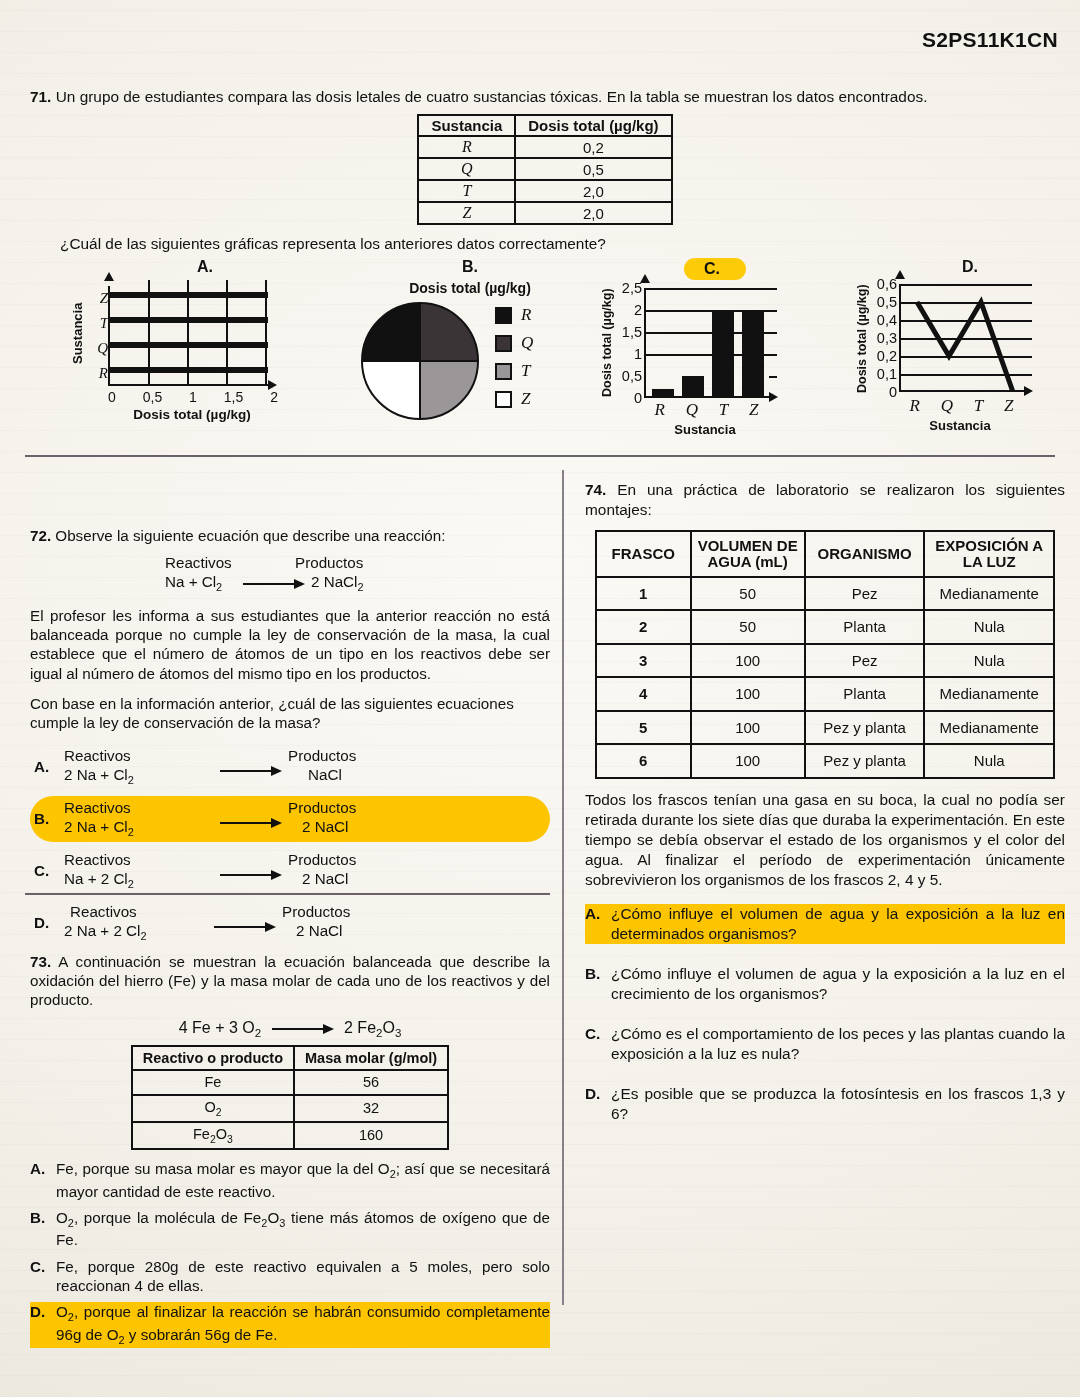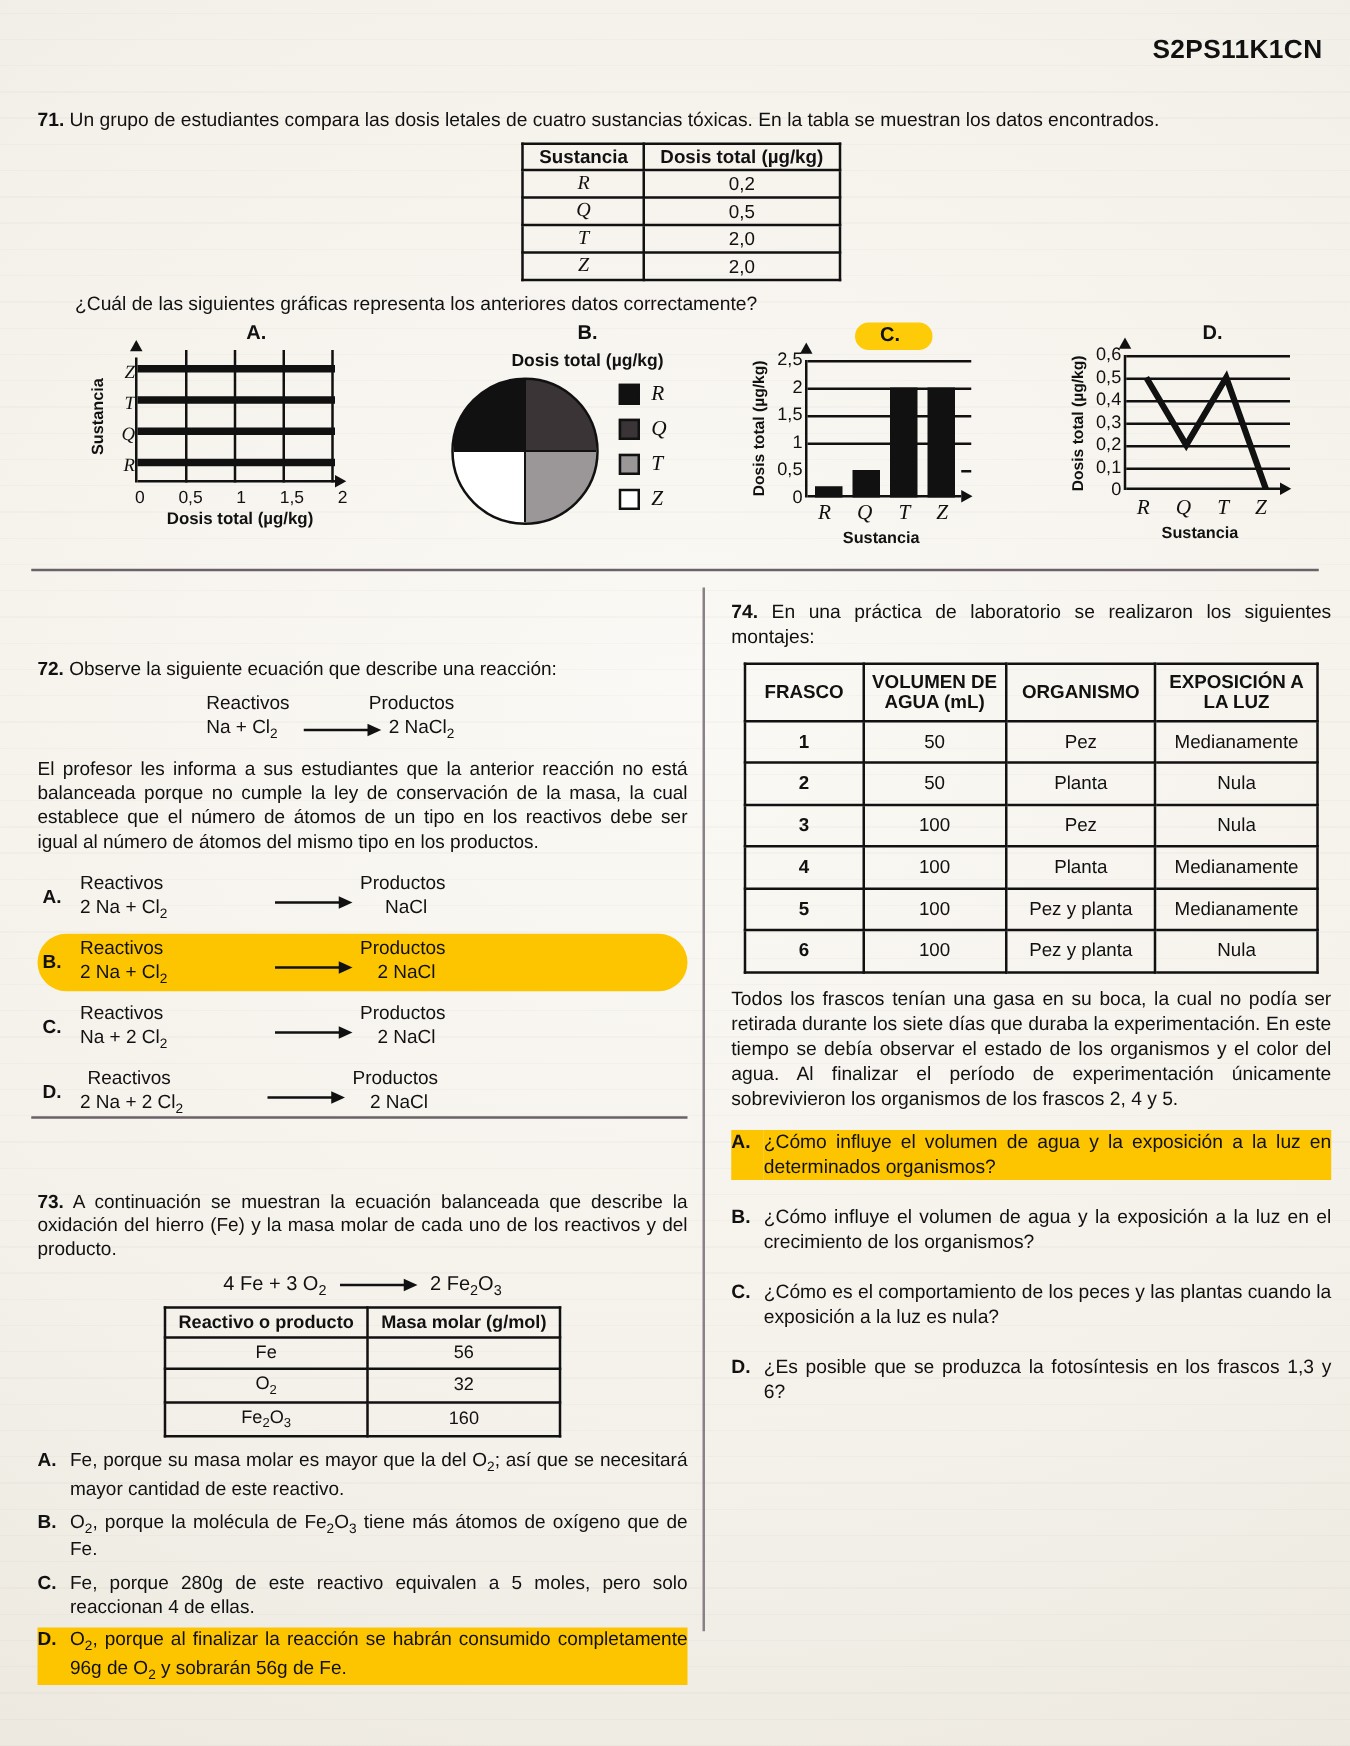--- a/index.html
+++ b/index.html
@@ -363,20 +363,21 @@
         <span style="width:72px;">Na + Cl<sub>2</sub></span>
         <span class="arrow">
             <span class="shaft"></span>
             <span class="head"></span>
           </span>
         <span>2 NaCl<sub>2</sub></span>
       </div>
     </div>
 
     <div class="para just">El profesor les informa a sus estudiantes que la anterior reacción no está balanceada porque no cumple la ley de conservación de la masa, la cual establece que el número de átomos de un tipo en los reactivos debe ser igual al número de átomos del mismo tipo en los productos.</div>
+    <div class="para">Con base en la información anterior, ¿cuál  de las siguientes ecuaciones cumple la ley de conservación de la masa?</div>
 
     <div style="margin-top:12px;">
       <div class="opt-eq">
         <span class="lt">A.</span>
         <span class="cols">
           <span class="c1">
             <div>Reactivos</div>
             <div>2 Na + Cl<sub>2</sub></div>
           </span>
           <span class="arrow" style="margin-top:19px;">

